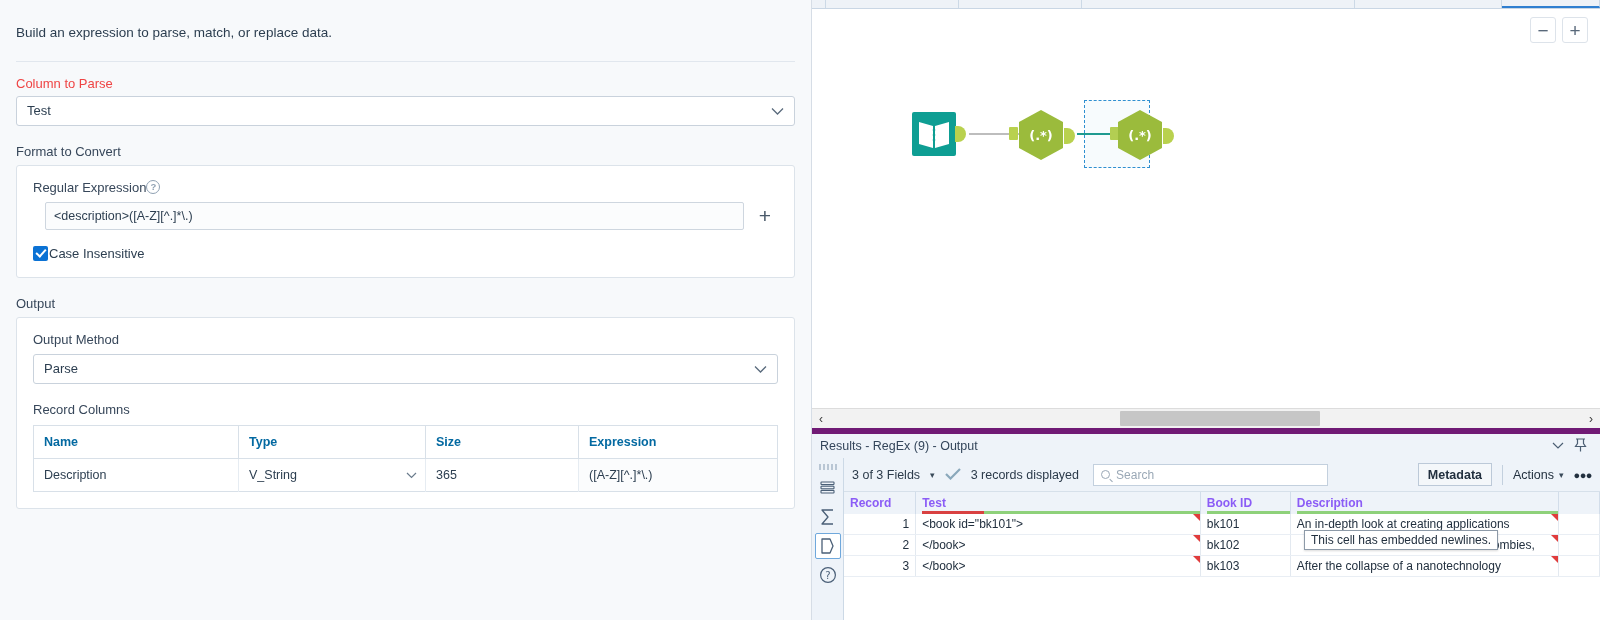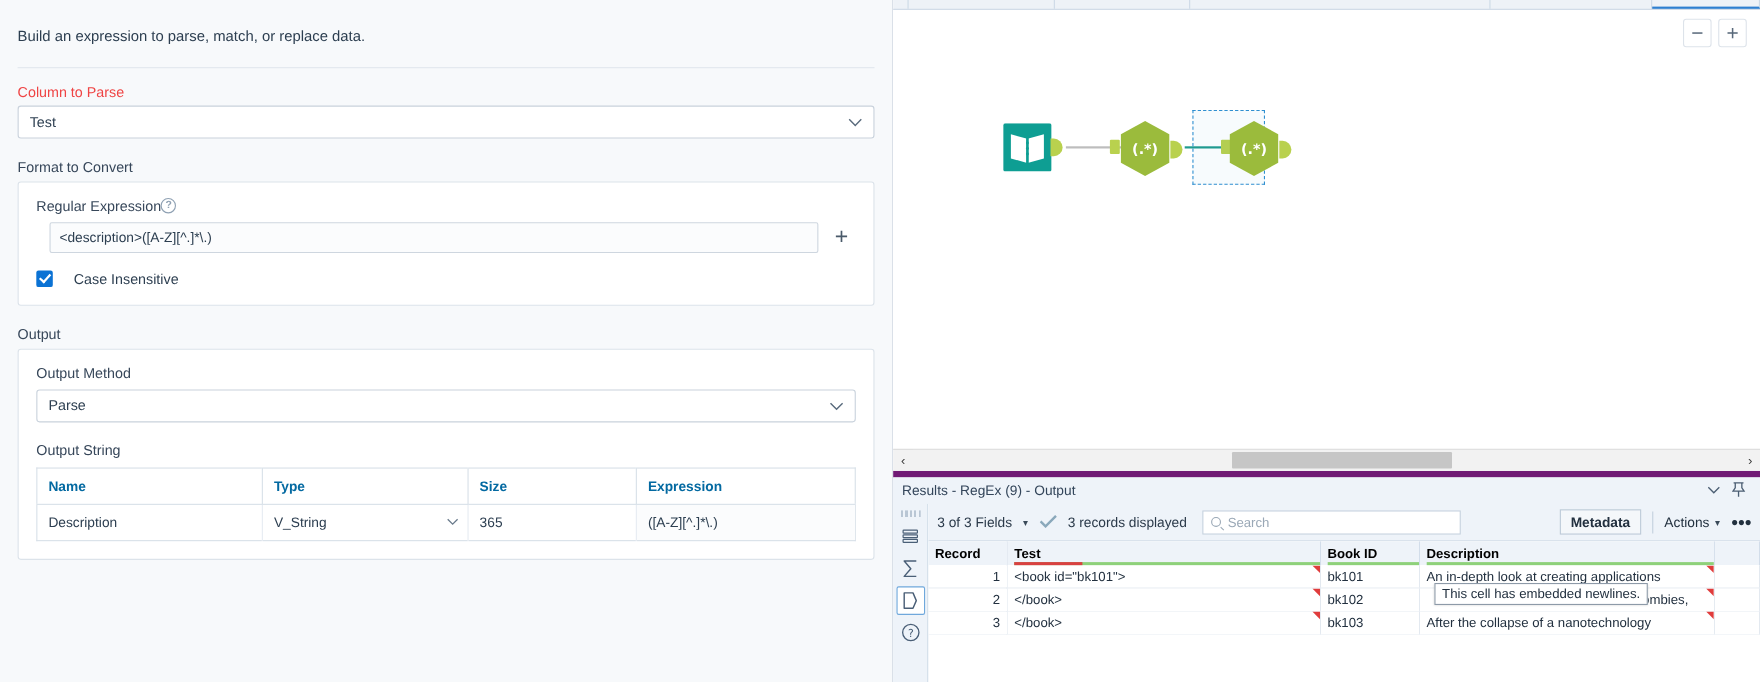--- a/index.html
+++ b/index.html
@@ -82,21 +82,21 @@
     font-size: 12.5px; color: #2c3e50;
     font-family: "Liberation Sans", sans-serif;
   }
   .plus-btn {
     width: 26px; height: 26px;
     display: flex; align-items: center; justify-content: center;
     color: #4a5a6a; font-size: 21px; line-height: 1;
     cursor: pointer; user-select: none;
     font-weight: 300;
   }
-  .cb-row { display: flex; align-items: flex-end; gap: 19px; margin-top: 16px; }
+  .cb-row { display: flex; align-items: flex-end; gap: 1px; margin-top: 16px; }
   .cbx {
     width: 15px; height: 15px; border-radius: 2px;
     background: #0b72d4; position: relative; cursor: pointer;
     flex: 0 0 auto;
   }
   .cbx::after {
     content: ""; position: absolute;
     left: 4.5px; top: 1.5px; width: 4px; height: 8px;
     border: solid #ffffff; border-width: 0 2px 2px 0;
     transform: rotate(42deg);
@@ -259,21 +259,21 @@
     font-size: 12.5px; color: #22303f; font-weight: 700;
     display: flex; align-items: center; cursor: pointer;
   }
   .vsep { width: 1px; height: 20px; background: #c3d0de; }
   .tb-actions { font-size: 12.5px; color: #22303f; display:flex; align-items:center; gap:5px; cursor:pointer;}
   .tb-dots { font-size: 11px; color: #22303f; font-weight: 900; letter-spacing: -0.5px;}
 
   table.grid { width: 100%; border-collapse: collapse; font-size: 12px; table-layout: fixed; }
   table.grid thead th {
     background: #eef3f9;
-    text-align: left; font-weight: 700; color: #000000;
+    text-align: left; font-weight: 700; color: #8b5cf6;
     font-size: 12px; padding: 4px 6px; height: 19px;
     border-right: 1px solid #d2ddea;
     position: relative;
   }
   table.grid tbody td {
     padding: 3px 6px; height: 19px;
     color: #22303f;
     border-right: 1px solid #e3e9f0;
     border-bottom: 1px solid #e9eef4;
     background: #ffffff;
@@ -343,21 +343,21 @@
       <div class="sub-label">Output Method</div>
       <div class="select-box" style="margin:0;">
         <span>Parse</span>
         <span class="chev">
           <svg width="13" height="8" viewBox="0 0 13 8">
               <path d="M1 1 L6.5 6.5 L12 1" fill="none" stroke="#5a6b7d" stroke-width="1.3"></path>
             </svg>
         </span>
       </div>
 
-      <div class="out-table-label">Output String</div>
+      <div class="out-table-label">Record Columns</div>
       <table class="out-table">
         <thead>
           <tr>
             <th style="width:205px">Name</th>
             <th style="width:187px">Type</th>
             <th style="width:153px">Size</th>
             <th>Expression</th>
           </tr>
         </thead>
         <tbody>

